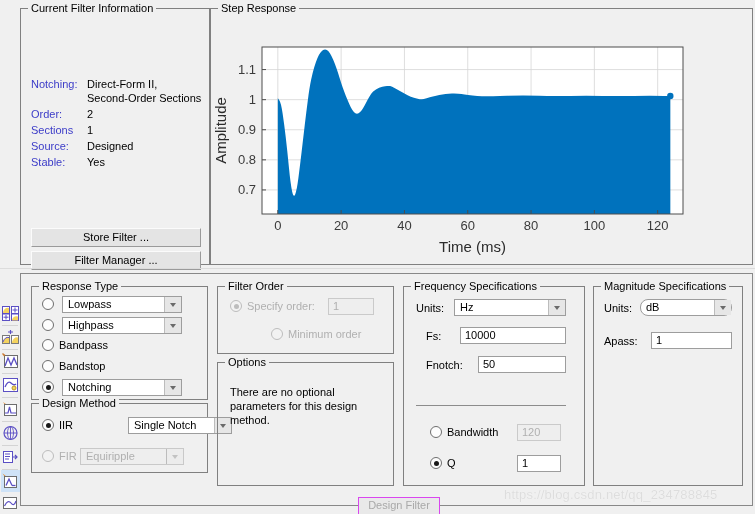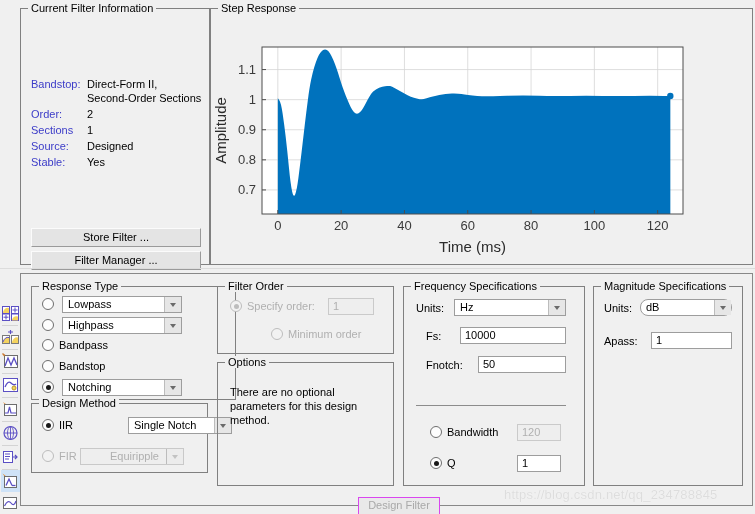--- a/index.html
+++ b/index.html
@@ -60,21 +60,21 @@
 
   
   .chartwrap{position:absolute;left:0;top:0;width:541px;height:255px;}
   .chart-svg{position:absolute;left:0;top:0;}
 
   
   #bottom-panel{
     position:absolute;left:20px;top:273px;width:731px;height:231px;
     border:1px solid #888;background:#f0f0f0;
   }
-  #resp-type{left:10px;top:12px;width:175px;height:112px;padding-left:28px;}
+  #resp-type{left:10px;top:12px;width:175px;height:112px;}
   #design-method{left:10px;top:129px;width:175px;height:68px;}
   #filter-order{left:196px;top:12px;width:175px;height:66px;}
   #options{left:196px;top:88px;width:175px;height:122px;}
   #freq-spec{left:382px;top:12px;width:180px;height:198px;}
   #mag-spec{left:572px;top:12px;width:148px;height:198px;}
 
   .row{position:absolute;display:flex;align-items:center;}
 
   
   .radio{
@@ -158,21 +158,21 @@
 </head>
 <body>
 
 <div class="app">
 
   <div class="group" id="filter-info">
     <div class="legend">Current Filter Information</div>
 
     <div class="info-table">
       <div class="info-row">
-        <div class="info-key">Bandstop:</div>
+        <div class="info-key">Notching:</div>
         <div class="info-val">
           <span>Direct-Form II,</span>
           <span class="l2">Second-Order Sections</span>
         </div>
       </div>
       <div class="info-row">
         <div class="info-key">Order:</div>
         <div class="info-val">2</div>
       </div>
       <div class="info-row">
@@ -392,21 +392,21 @@
         <span>Single Notch</span>
         <span class="arrowbox">
             <i class="arrow"></i>
           </span>
       </div>
 
       <div class="row" style="left:10px;top:46px;">
         <div class="radio dis"></div>
         <span class="rlabel dis">FIR</span>
       </div>
-      <div class="combo dis" style="position:absolute;left:48px;top:44px;width:104px;justify-content:center;">
+      <div class="combo dis" style="position:absolute;left:48px;top:44px;width:104px;">
         <span>Equiripple</span>
         <span class="arrowbox">
             <i class="arrow"></i>
           </span>
       </div>
     </div>
 
     <div class="group" id="filter-order">
       <div class="legend">Filter Order</div>
 

